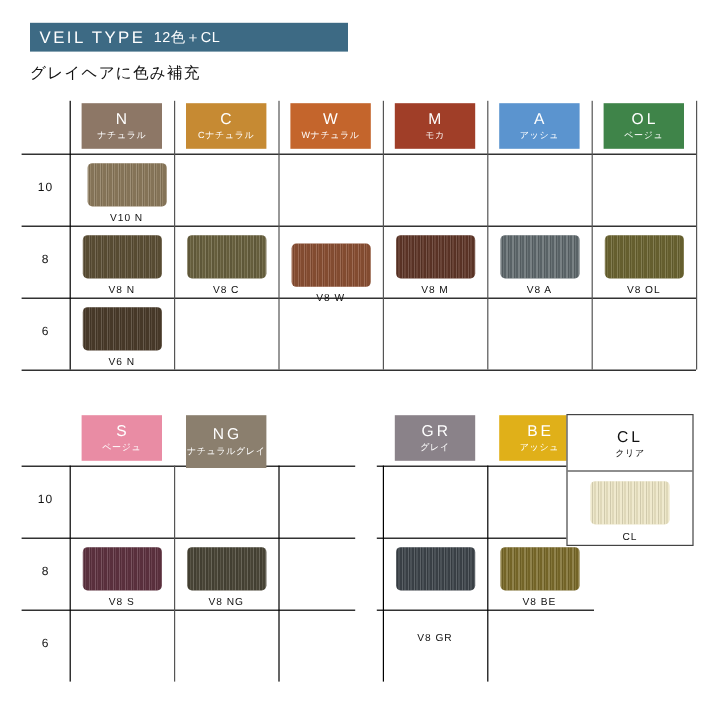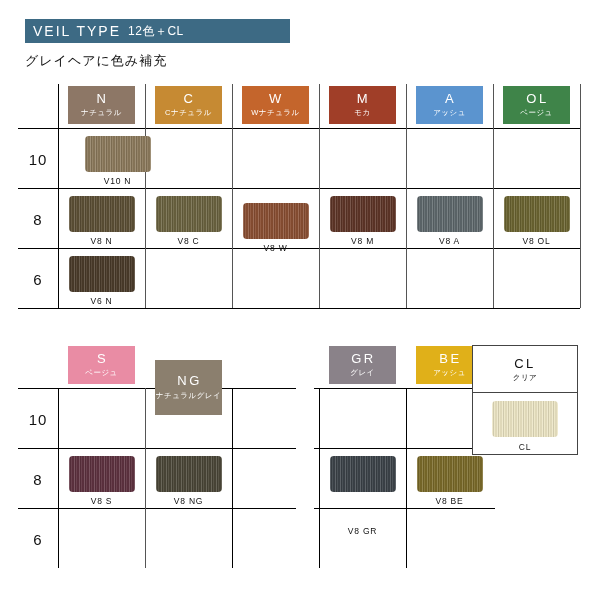--- a/index.html
+++ b/index.html
@@ -127,21 +127,21 @@
   .cell .cap {
     font-size: 8.5px;
     letter-spacing: 0.8px;
     margin-top: 4px;
     color: #111111;
     white-space: nowrap;
   }
 
   .rowlabel {
     position: absolute;
-    font-size: 15px;
+    font-size: 10px;
     letter-spacing: 1px;
     color: #111111;
     text-align: center;
     width: 40px;
   }
 
   
   #cl-box {
     position: absolute;
     left: 472px;
@@ -221,21 +221,21 @@
       <div class="chip" style="left: 398px; top: 2px; width: 67px; height: 38px; background: rgb(91, 148, 207);">
         <span class="code">A</span>
         <span class="jp">アッシュ</span>
       </div>
       <div class="chip" style="left: 485px; top: 2px; width: 67px; height: 38px; background: rgb(63, 132, 73);">
         <span class="code">OL</span>
         <span class="jp">ベージュ</span>
       </div>
     </div>
   <div id="cells1">
-      <div class="cell" style="left: 56px; top: 52px; width: 87px;">
+      <div class="cell" style="left: 44px; top: 52px; width: 87px;">
         <div class="swatch" style="background: rgb(140, 122, 92);">
           <div class="strands" style="background: repeating-linear-gradient(90deg, rgba(255, 255, 255, 0.3) 0px, rgba(255, 255, 255, 0.3) 1px, rgba(0, 0, 0, 0.22) 1px, rgba(0, 0, 0, 0.22) 2px, rgba(255, 255, 255, 0.14) 2px, rgba(255, 255, 255, 0.14) 3px, rgba(0, 0, 0, 0.1) 3px, rgba(0, 0, 0, 0.1) 5px);"></div>
         </div>
         <div class="cap">V10 N</div>
       </div>
       <div class="cell" style="left: 40px; top: 112px; width: 87px;">
         <div class="swatch" style="background: rgb(92, 79, 53);">
           <div class="strands" style="background: repeating-linear-gradient(90deg, rgba(255, 255, 255, 0.3) 0px, rgba(255, 255, 255, 0.3) 1px, rgba(0, 0, 0, 0.22) 1px, rgba(0, 0, 0, 0.22) 2px, rgba(255, 255, 255, 0.14) 2px, rgba(255, 255, 255, 0.14) 3px, rgba(0, 0, 0, 0.1) 3px, rgba(0, 0, 0, 0.1) 5px);"></div>
         </div>
         <div class="cap">V8 N</div>
@@ -296,21 +296,21 @@
       <div class="vline" style="left: 127px; top: 44px; height: 180px;"></div>
       <div class="vline dark" style="left: 214px; top: 44px; height: 180px;"></div>
       <div class="vline dark" style="left: 301px; top: 44px; height: 180px;"></div>
       <div class="vline dark" style="left: 388px; top: 44px; height: 180px;"></div>
     </div>
   <div id="chips2">
       <div class="chip" style="left: 50px; top: 2px; width: 67px; height: 38px; background: rgb(233, 140, 164);">
         <span class="code">S</span>
         <span class="jp">ベージュ</span>
       </div>
-      <div class="chip" style="left: 137px; top: 2px; width: 67px; height: 55px; background: rgb(139, 127, 110); margin-top: 14px;">
+      <div class="chip" style="left: 137px; top: 2px; width: 67px; height: 44px; background: rgb(139, 127, 110);">
         <span class="code">NG</span>
         <span class="jp">ナチュラルグレイ</span>
       </div>
       <div class="chip" style="left: 311px; top: 2px; width: 67px; height: 38px; background: rgb(138, 130, 137);">
         <span class="code">GR</span>
         <span class="jp">グレイ</span>
       </div>
       <div class="chip" style="left: 398px; top: 2px; width: 67px; height: 38px; background: rgb(224, 176, 25);">
         <span class="code">BE</span>
         <span class="jp">アッシュ</span>

